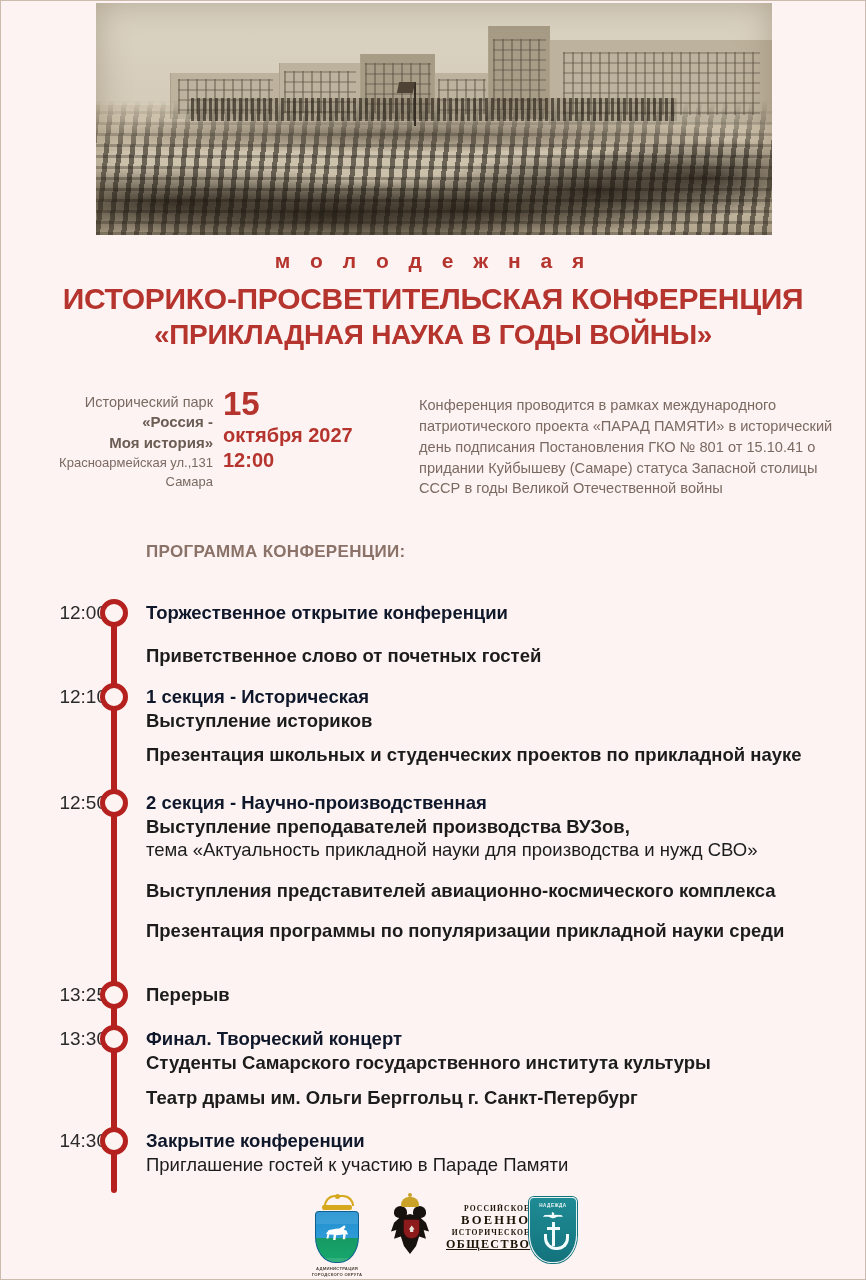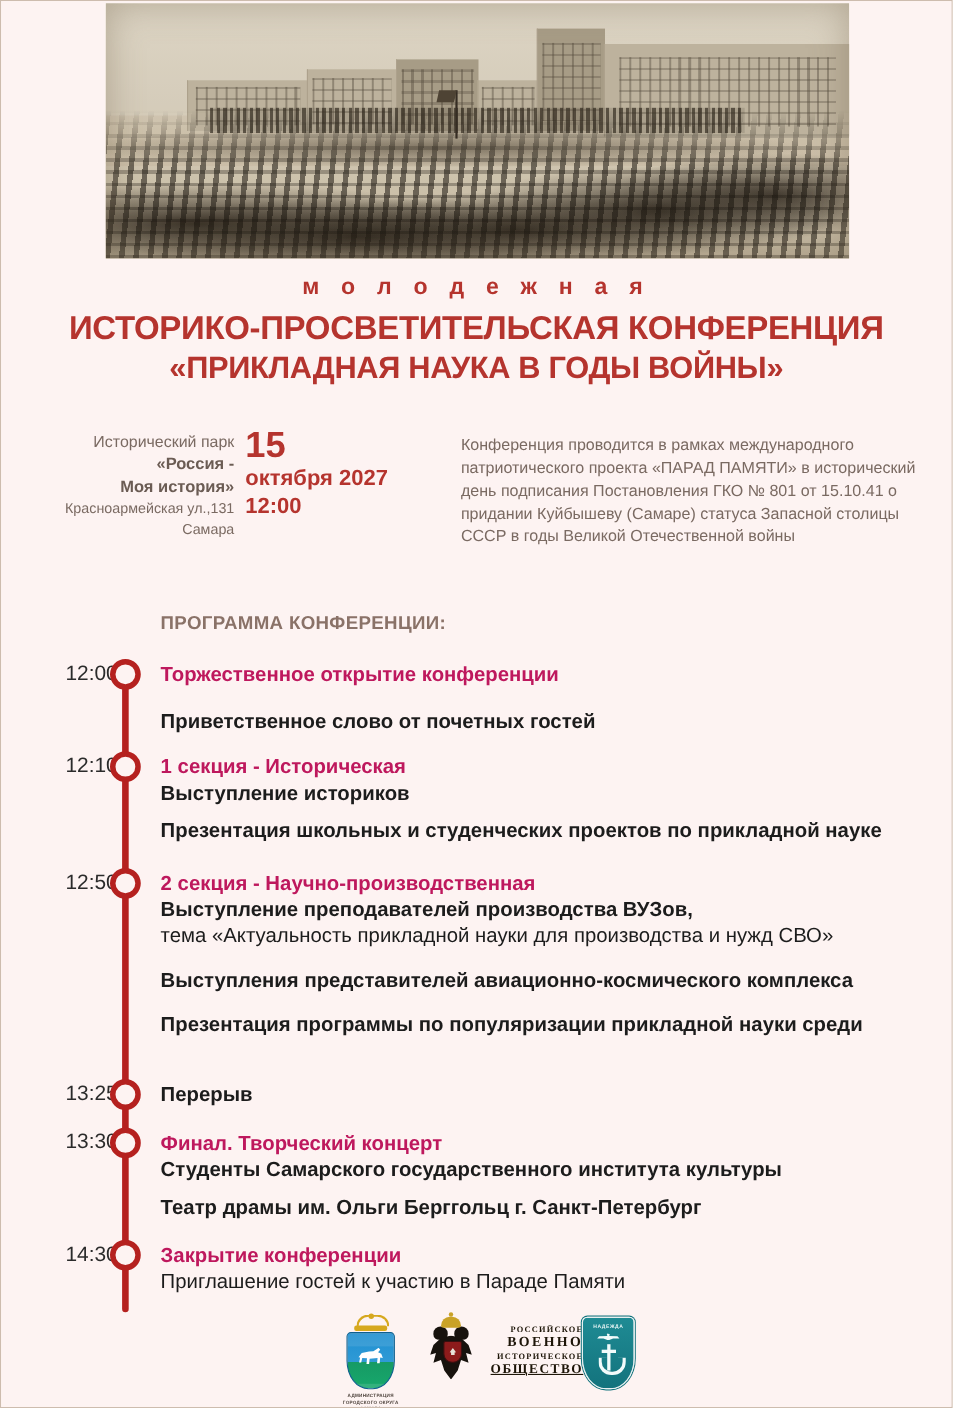--- a/index.html
+++ b/index.html
@@ -101,40 +101,40 @@
   .when .day{font-size:33px;line-height:1.05;display:block;}
   .when .md{font-size:20px;line-height:1.32;display:block;}
   .when .hr{font-size:20px;line-height:1.26;display:block;}
   .about{
     position:absolute;left:418px;top:2px;width:432px;
     color:#7a6a62;font-size:14.6px;line-height:1.43;
   }
 
   
   .prog-head{
-    position:absolute;left:145px;top:556px;
+    position:absolute;left:145px;top:541px;
     color:#8a7268;font-size:17px;font-weight:700;letter-spacing:.3px;
   }
   .tl-line{
     position:absolute;left:110px;top:604px;width:6px;height:588px;
     background:#b5211f;border-radius:3px;
   }
   .rows-wrap{position:absolute;left:0;top:0;width:100%;height:100%;}
   .row{position:absolute;left:0;width:100%;}
   .time{
     position:absolute;left:36px;width:70px;text-align:right;
     color:#2b2b2b;font-size:19px;font-weight:400;
   }
   .dot{
     position:absolute;left:99px;width:28px;height:28px;border-radius:50%;
     border:5px solid #b5211f;background:#fdf3f2;box-sizing:border-box;
   }
   .body{position:absolute;left:145px;width:700px;}
   .ln{display:block;color:#1c1c1c;font-size:18.5px;line-height:1.28;font-weight:700;}
-  .ln.red{color:#be185d;}
+  .ln.red{color:#0f172a;}
   .ln.norm{font-weight:700;}
   .ln.thin{font-weight:400;}
 
   
   .logos{position:absolute;left:0;top:1196px;width:100%;height:80px;}
   .logo{position:absolute;top:0;}
 
   .samara{left:300px;width:72px;}
   .samara .crown{
     position:relative;margin:0 auto;width:32px;height:13px;

